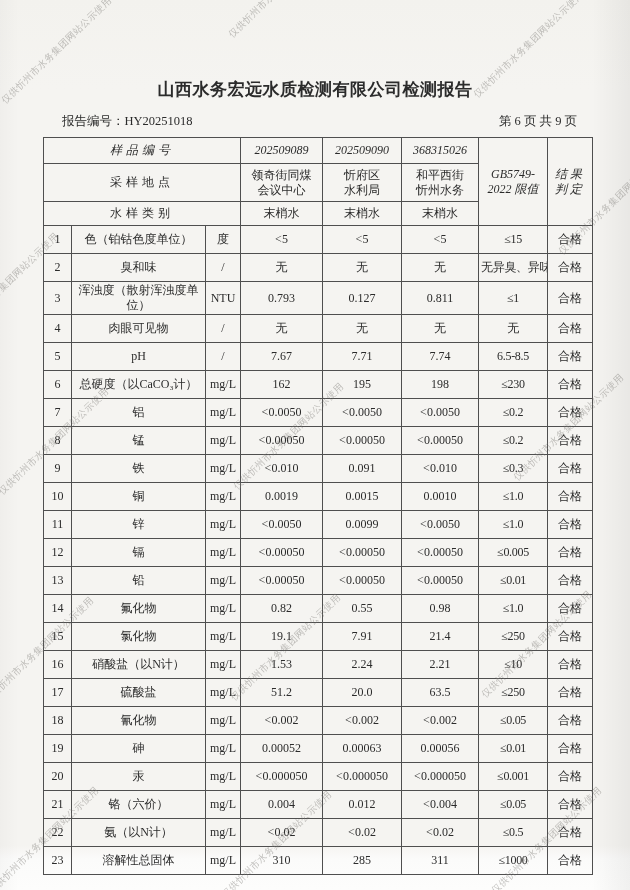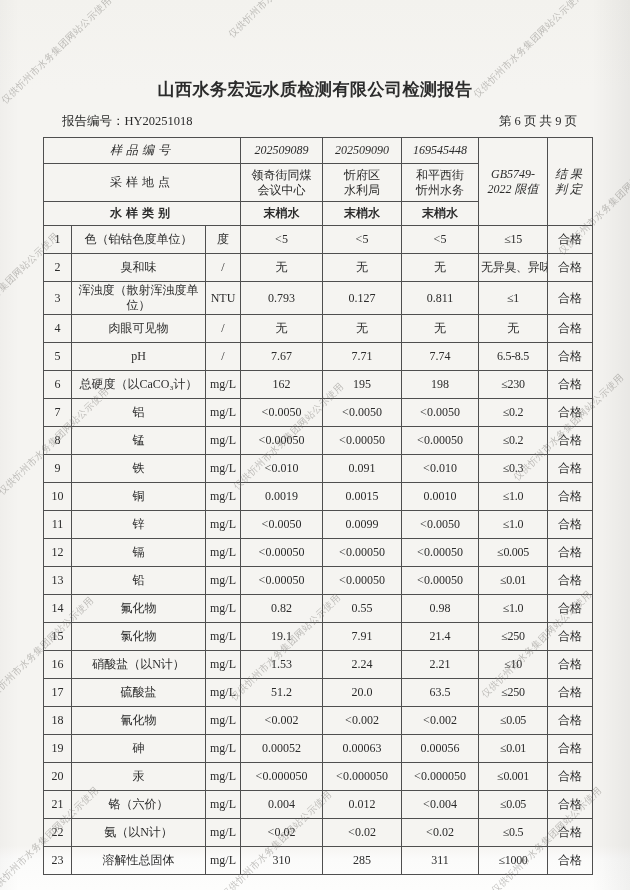--- a/index.html
+++ b/index.html
@@ -67,21 +67,21 @@
     text-align:center;
     vertical-align:middle;
     font-size:12px;
     line-height:1.25;
     padding:1px 2px;
     overflow:hidden;
   }
   thead td{font-size:12.5px;}
   tr.h1 td{height:23px;font-style:italic;}
   tr.h2 td{height:35px;}
-  tr.h3 td{height:21px;font-weight:bold;}
+  tr.h3 td{height:21px;}
   .hlabel{letter-spacing:4px;}
   .pre{white-space:pre-line;}
   .spaced{letter-spacing:3px;}
   tbody td{height:25px;}
   td.c-name{text-align:left;padding-left:6px;margin-top:38px;}
   td.c-limit{font-size:11.5px;letter-spacing:-.3px;white-space:nowrap;}
 </style>
 </head>
 <body>
 
@@ -118,21 +118,21 @@
         <col style="width:79px">
         <col style="width:77px">
       <col style="width:69px">
         <col style="width:45px">
     </colgroup>
     <thead>
       <tr class="h1">
         <td colspan="3" class="hlabel">样品编号</td>
         <td>202509089</td>
         <td>202509090</td>
-        <td>169545448</td>
+        <td>368315026</td>
         <td rowspan="3" class="pre">GB5749-
 2022 限值</td>
         <td rowspan="3" class="pre spaced">结果
 判定</td>
       </tr>
       <tr class="h2">
         <td colspan="3" class="hlabel">采样地点</td>
         <td class="pre">领奇街同煤
 会议中心</td>
         <td class="pre">忻府区

